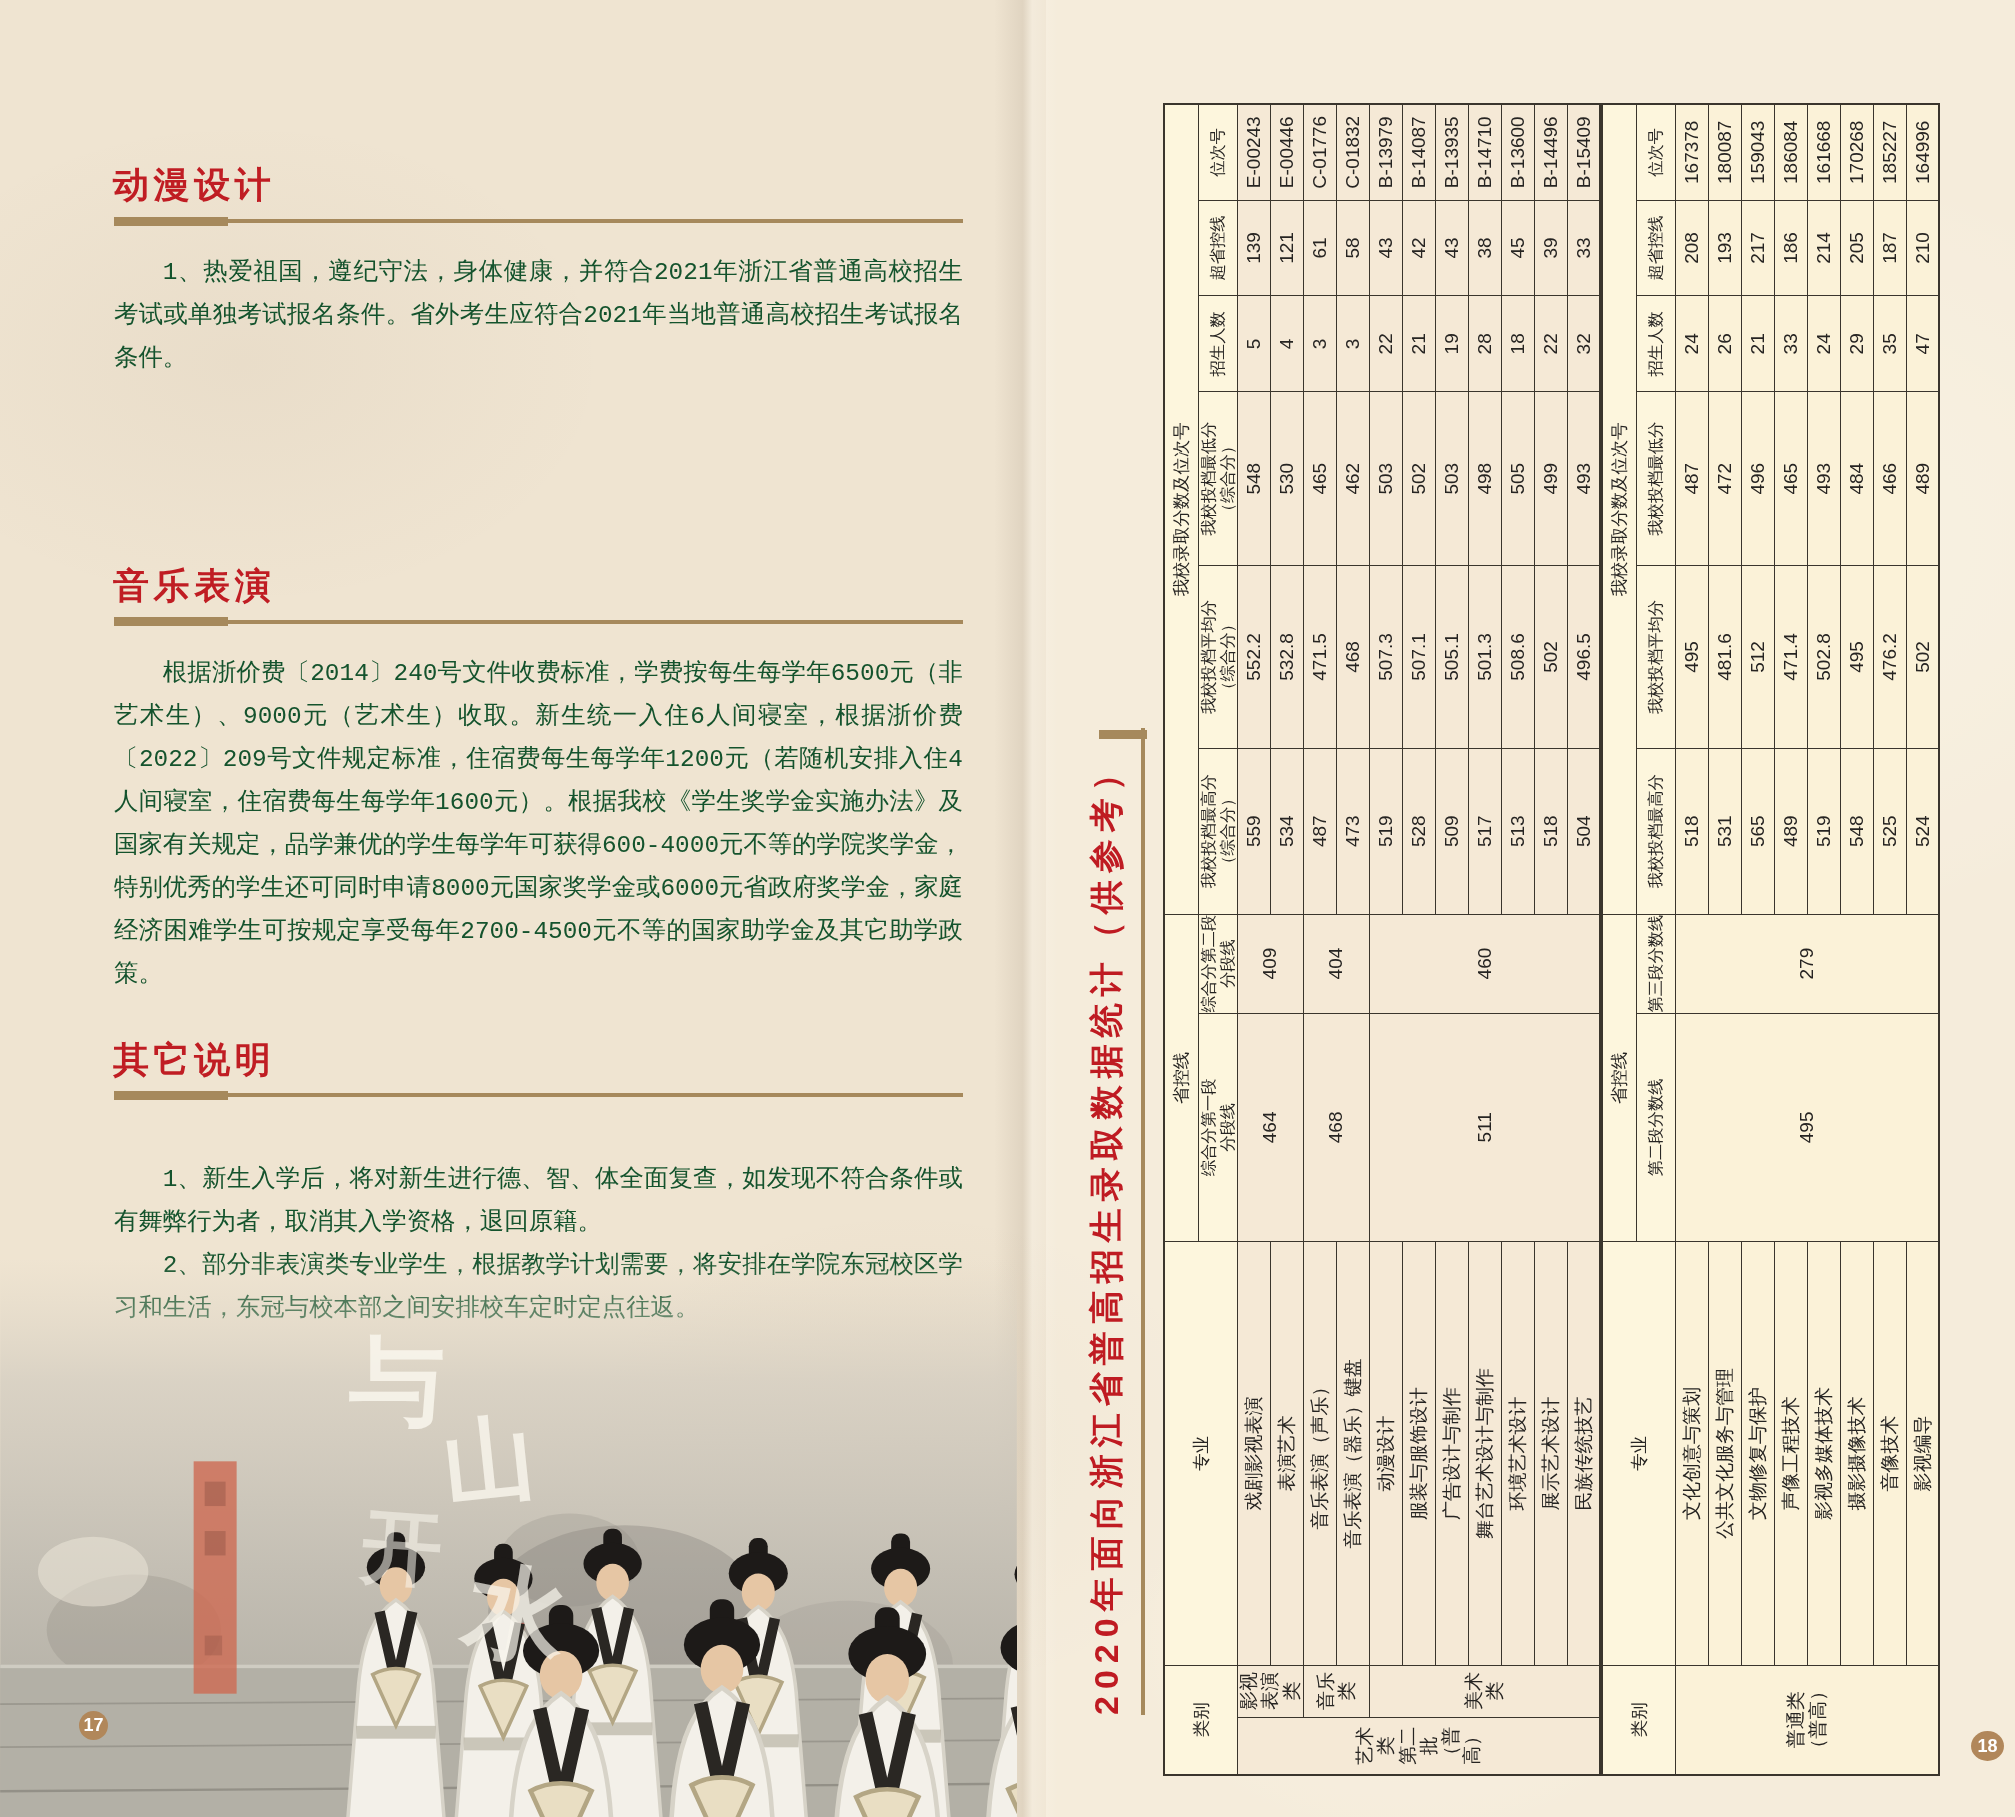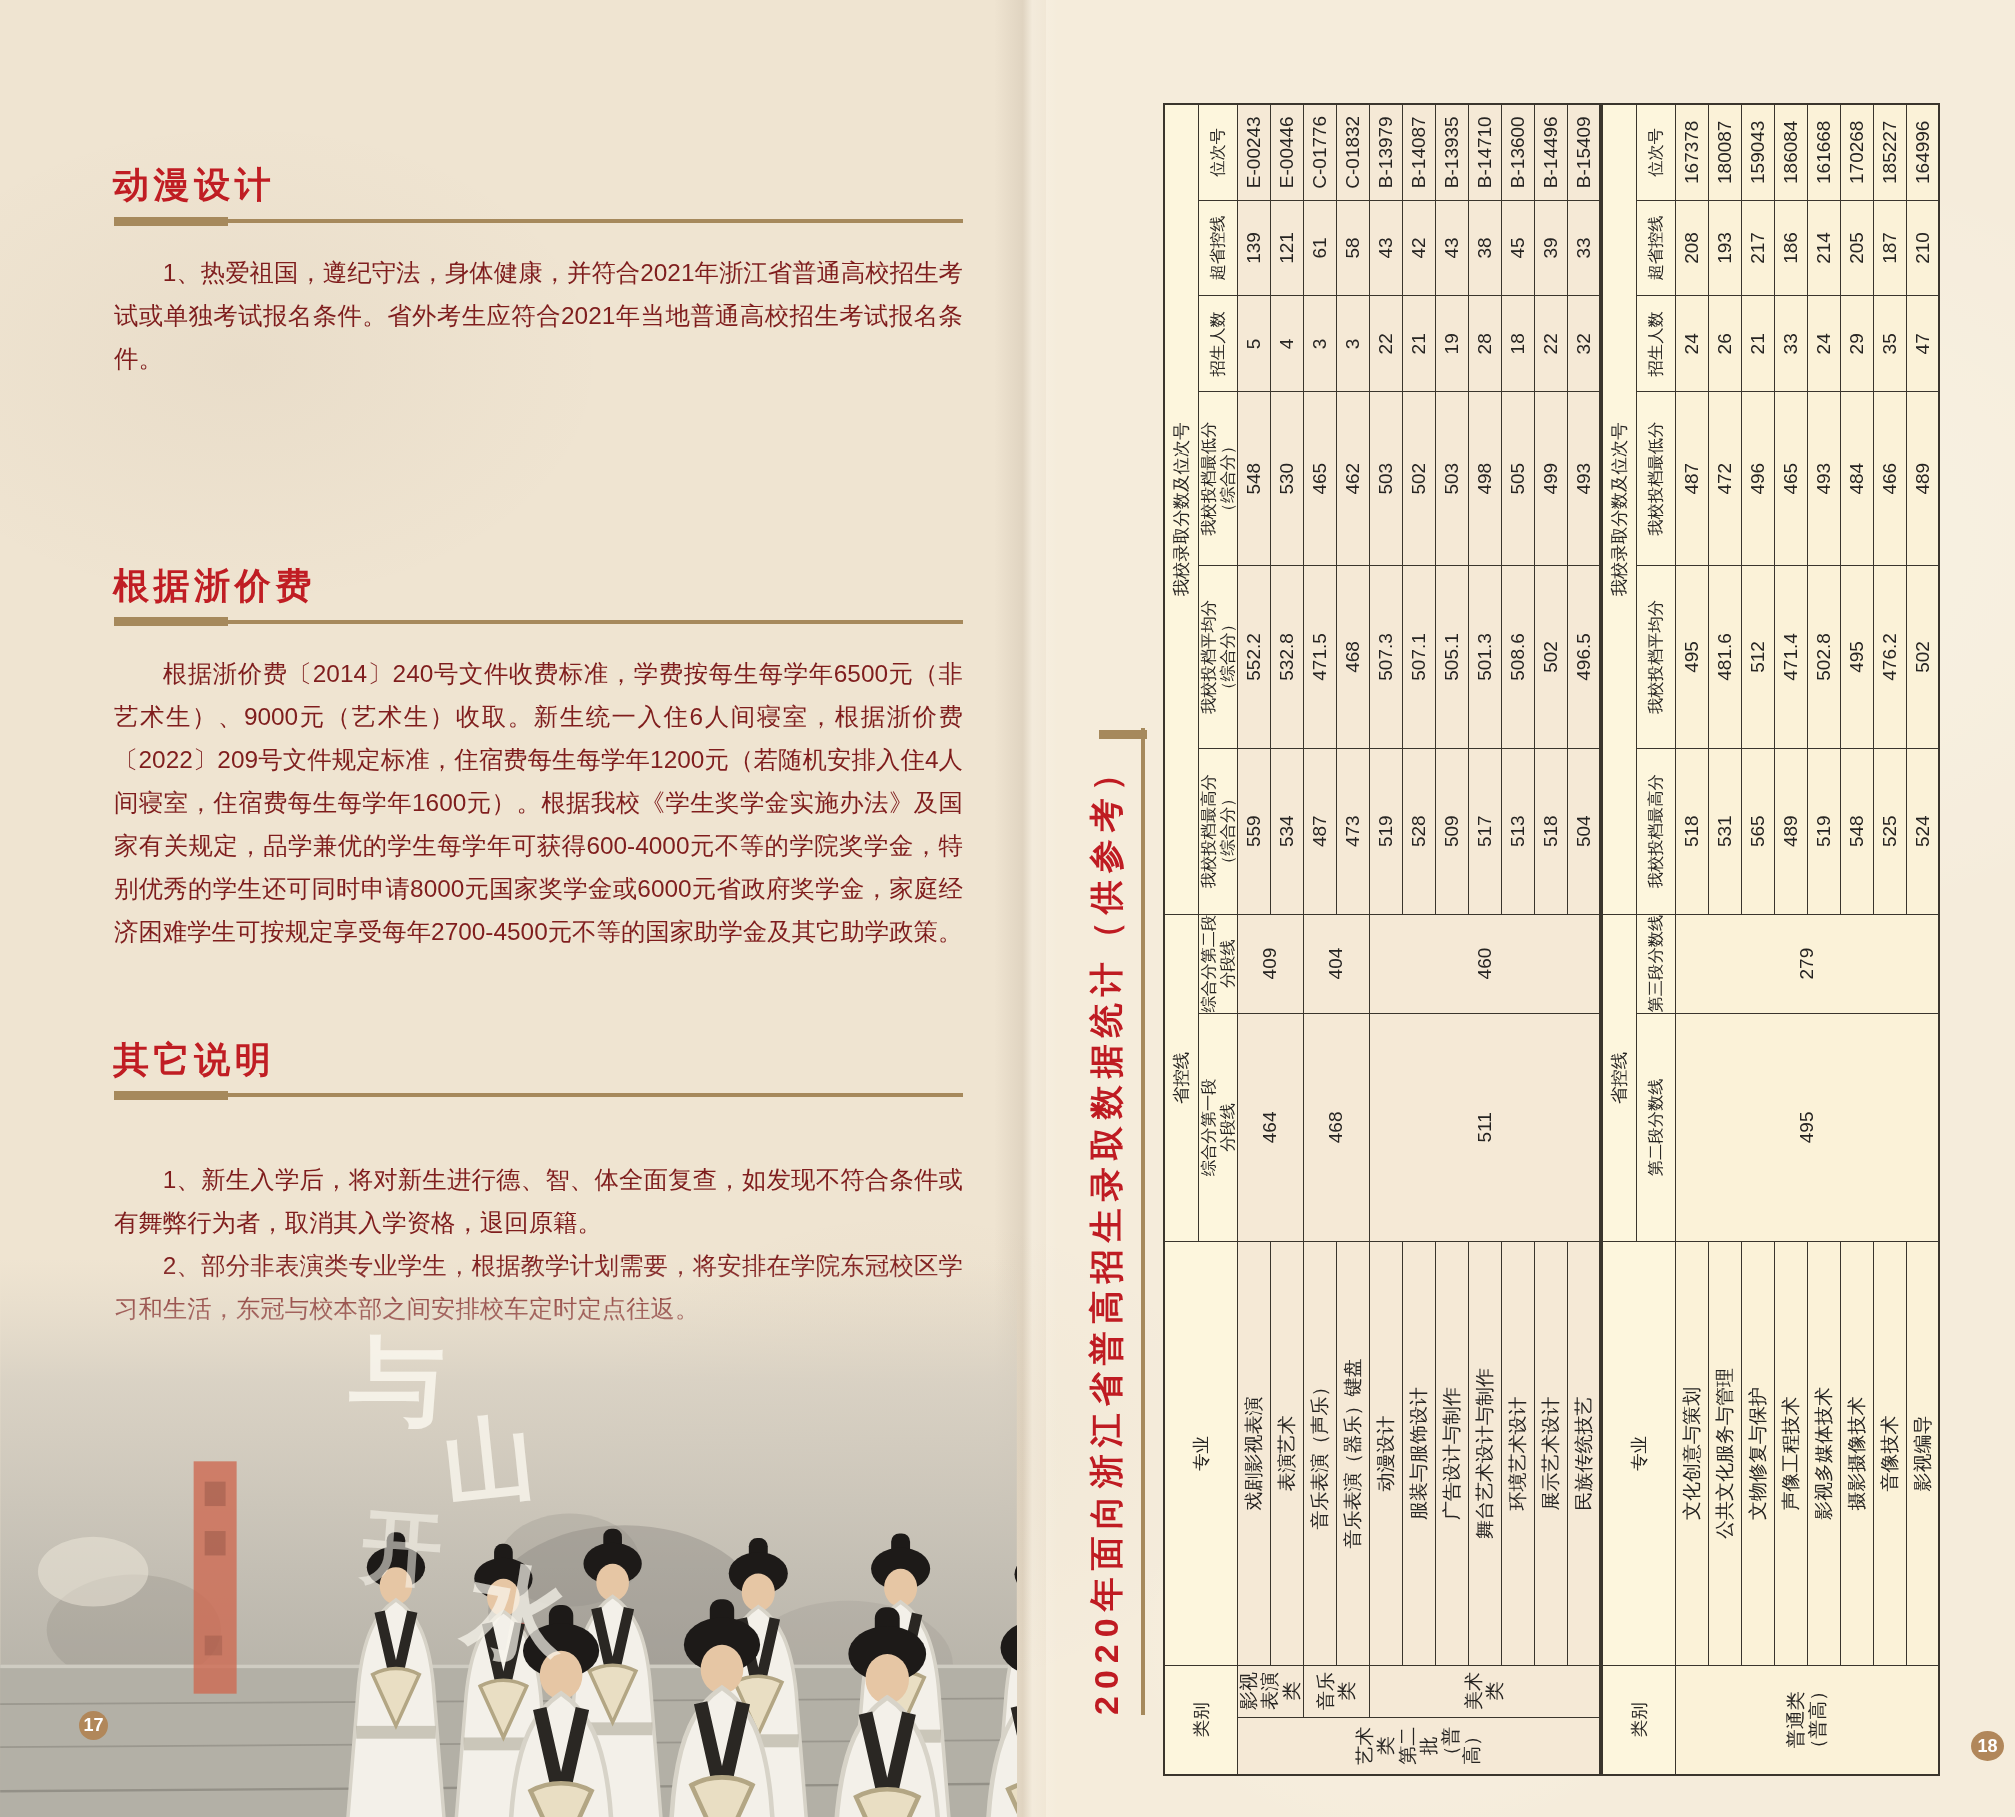--- a/index.html
+++ b/index.html
@@ -17,21 +17,21 @@
   .right-paper{position:absolute;left:1046px;top:0;width:969px;height:1818px;
     background:rgba(255,250,236,.38);}
   .fold{position:absolute;left:994px;top:0;width:64px;height:1818px;
     background:linear-gradient(90deg, rgba(90,70,50,0) 0%, rgba(90,70,50,.10) 45%, rgba(255,255,250,.25) 60%, rgba(90,70,50,0) 100%);}
   
   .sec-head{position:absolute;left:113px;margin:0;font-size:36px;font-weight:bold;
     color:#c01d23;letter-spacing:4.6px;}
   .rule-thick{position:absolute;left:114px;width:114px;height:8.7px;background:#a6895c;}
   .rule-thin{position:absolute;left:114px;width:849px;height:3.5px;background:#a6895c;}
   .para-block{position:absolute;left:114px;width:849px;font-size:24.4px;line-height:43px;
-    text-align:justify;color:#7f1d1d;}
+    text-align:justify;color:#14532d;font-family:Liberation Mono, monospace;}
   .para-block p{margin:0;text-indent:2em;}
   .badge{position:absolute;border-radius:50%;background:#b1875a;color:#fff;
     display:flex;align-items:center;justify-content:center;font-size:18px;font-weight:bold;}
   
   .photo{position:absolute;left:0;top:1258px;width:1017px;height:560px;}
   
   .rot{position:absolute;left:1076px;top:1776px;width:1673px;height:863px;
     transform:rotate(-90deg);transform-origin:0 0;}
   .rtitle{position:absolute;left:61px;top:8.1px;margin:0;font-size:34px;font-weight:bold;
     color:#bf1b22;letter-spacing:7px;white-space:nowrap;}
@@ -56,21 +56,21 @@
 <div class="right-paper"></div>
 <div class="fold"></div>
 
 <h2 class="sec-head" style="top:161px;">动漫设计</h2>
 <div class="rule-thick" style="top:217px;"></div>
 <div class="rule-thin" style="top:219px;"></div>
 <div class="para-block" style="top:251px;">
   <p>1、热爱祖国，遵纪守法，身体健康，并符合2021年浙江省普通高校招生考试或单独考试报名条件。省外考生应符合2021年当地普通高校招生考试报名条件。</p>
 </div>
 
-<h2 class="sec-head" style="top:562px;">根据浙价费</h2>
+<h2 class="sec-head" style="top:562px;">音乐表演</h2>
 <div class="rule-thick" style="top:617px;"></div>
 <div class="rule-thin" style="top:620px;"></div>
 <div class="para-block" style="top:652px;">
   <p>根据浙价费〔2014〕240号文件收费标准，学费按每生每学年6500元（非艺术生）、9000元（艺术生）收取。新生统一入住6人间寝室，根据浙价费〔2022〕209号文件规定标准，住宿费每生每学年1200元（若随机安排入住4人间寝室，住宿费每生每学年1600元）。根据我校《学生奖学金实施办法》及国家有关规定，品学兼优的学生每学年可获得600-4000元不等的学院奖学金，特别优秀的学生还可同时申请8000元国家奖学金或6000元省政府奖学金，家庭经济困难学生可按规定享受每年2700-4500元不等的国家助学金及其它助学政策。</p>
 </div>
 
 <h2 class="sec-head" style="top:1036px;">其它说明</h2>
 <div class="rule-thick" style="top:1091px;"></div>
 <div class="rule-thin" style="top:1093px;"></div>
 <div class="para-block" style="top:1158px;">

